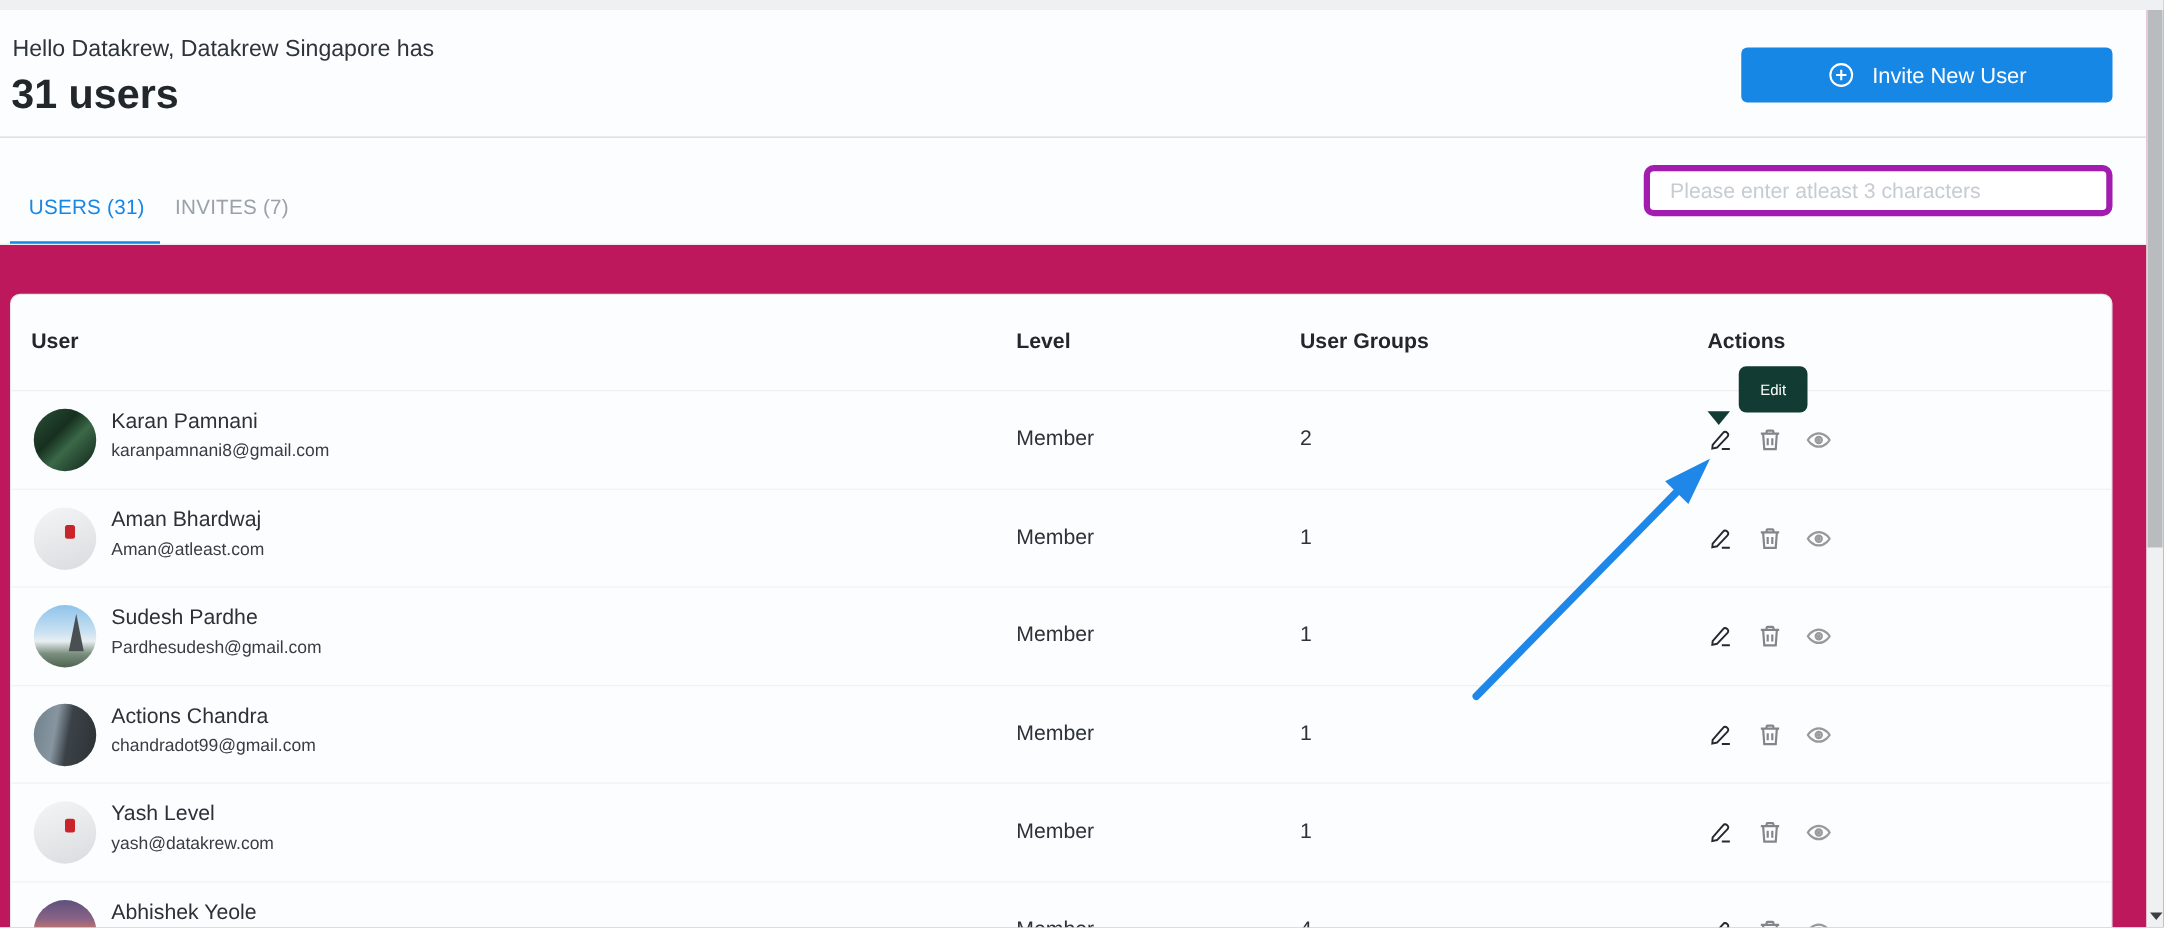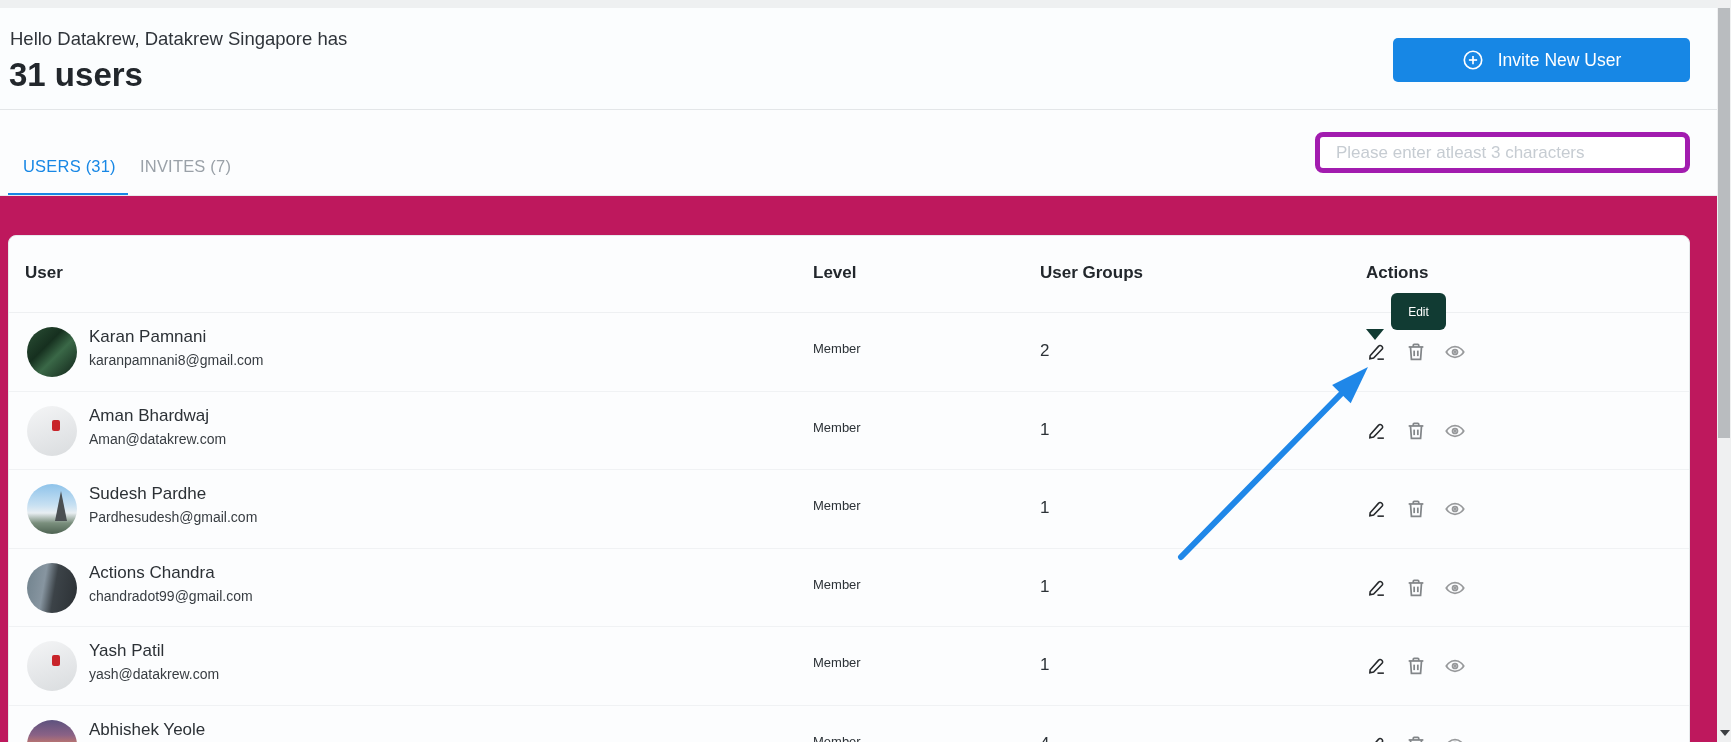--- a/index.html
+++ b/index.html
@@ -47,21 +47,21 @@
   .avatar.snowboarder-red { background:linear-gradient(160deg,#f4f5f6 0%,#e5e7e9 55%,#d9dcde 100%); }
   .avatar.snowboarder-red::after { width:8px; height:11px; left:25px; top:14px; background:#c8242a; border-radius:2px;
     box-shadow:0 12px 0 -4px #3a3a3a; }
   .avatar.eiffel-tower { background:linear-gradient(180deg,#8ec3ea 0%,#c7e0f2 42%,#e8eef2 58%,#7a8f7d 78%,#4e6352 100%); }
   .avatar.eiffel-tower::after { left:28px; top:7px; width:0; height:0; border-left:6px solid transparent;
     border-right:6px solid transparent; border-bottom:30px solid #4a4f52; }
   .avatar.cliff-fjord { background:linear-gradient(100deg,#70828d 0%,#8795a0 35%,#3c4348 55%,#2b3034 100%); }
   .avatar.sunset { background:linear-gradient(180deg,#5d527e 0%,#8a6286 30%,#d77f63 55%,#f0a35e 75%,#3f3a4a 100%); }
   .uname { position:absolute; left:80px; top:13px; font-size:17px; color:#2c3136; line-height:22px; }
   .uemail { position:absolute; left:80px; top:36px; font-size:14px; color:#383d42; line-height:22px; }
-  .ulevel { position:absolute; left:804px; top:28px; font-size:13px; color:#2c3237; }
+  .ulevel { position:absolute; left:804px; top:28px; font-size:17px; color:#2c3237; }
   .ugroups { position:absolute; left:1031px; top:28px; font-size:17px; color:#2c3237; }
   .uactions { position:absolute; left:1357px; top:28px; display:flex; gap:17px; align-items:center; }
   .icon-btn { width:22px; height:22px; background:none; border:none; padding:0; cursor:pointer; }
   .icon-btn svg { display:block; }
 
   
   .tooltip { position:absolute; left:1347px; top:293px; width:55px; height:37px; background:#113b33;
     border-radius:6px; color:#ffffff; font-size:12px; display:flex; align-items:center; justify-content:center; z-index:5;margin-left:44px; }
   .tooltip-tail { position:absolute; left:1366px; top:329px; width:0; height:0; border-left:9px solid transparent;
     border-right:9px solid transparent; border-top:11px solid #113b33; z-index:5; }
@@ -147,21 +147,21 @@
               <circle cx="12" cy="12" r="0.7" fill="#97999b"></circle>
             </svg>
           </span>
         </button>
       </div>
     </div>
 
     <div class="trow">
       <div class="avatar snowboarder-red"></div>
       <div class="uname">Aman Bhardwaj</div>
-      <div class="uemail">Aman@datakrew.com</div>
+      <div class="uemail">Aman@atleast.com</div>
       <div class="ulevel">Member</div>
       <div class="ugroups">1</div>
       <div class="uactions">
         <button class="icon-btn">
           <span>
             <svg width="22" height="22" viewBox="0 0 24 24" fill="none" stroke="#26292c" stroke-width="1.7">
               <path d="M4.5 16.2 L13.8 5.6 a2.1 2.1 0 0 1 3.1 -0.2 l0.6 0.6 a2.1 2.1 0 0 1 0 3 L8.3 18.6 L4.2 19.5 z"></path>
               <line x1="12.5" y1="19.8" x2="19.5" y2="19.8"></line>
             </svg>
           </span>
@@ -260,21 +260,21 @@
               <circle cx="12" cy="12" r="2.7"></circle>
               <circle cx="12" cy="12" r="0.7" fill="#97999b"></circle>
             </svg>
           </span>
         </button>
       </div>
     </div>
 
     <div class="trow">
       <div class="avatar snowboarder-red"></div>
-      <div class="uname">Yash Patil</div>
+      <div class="uname">Yash Level</div>
       <div class="uemail">yash@datakrew.com</div>
       <div class="ulevel">Member</div>
       <div class="ugroups">1</div>
       <div class="uactions">
         <button class="icon-btn">
           <span>
             <svg width="22" height="22" viewBox="0 0 24 24" fill="none" stroke="#26292c" stroke-width="1.7">
               <path d="M4.5 16.2 L13.8 5.6 a2.1 2.1 0 0 1 3.1 -0.2 l0.6 0.6 a2.1 2.1 0 0 1 0 3 L8.3 18.6 L4.2 19.5 z"></path>
               <line x1="12.5" y1="19.8" x2="19.5" y2="19.8"></line>
             </svg>

